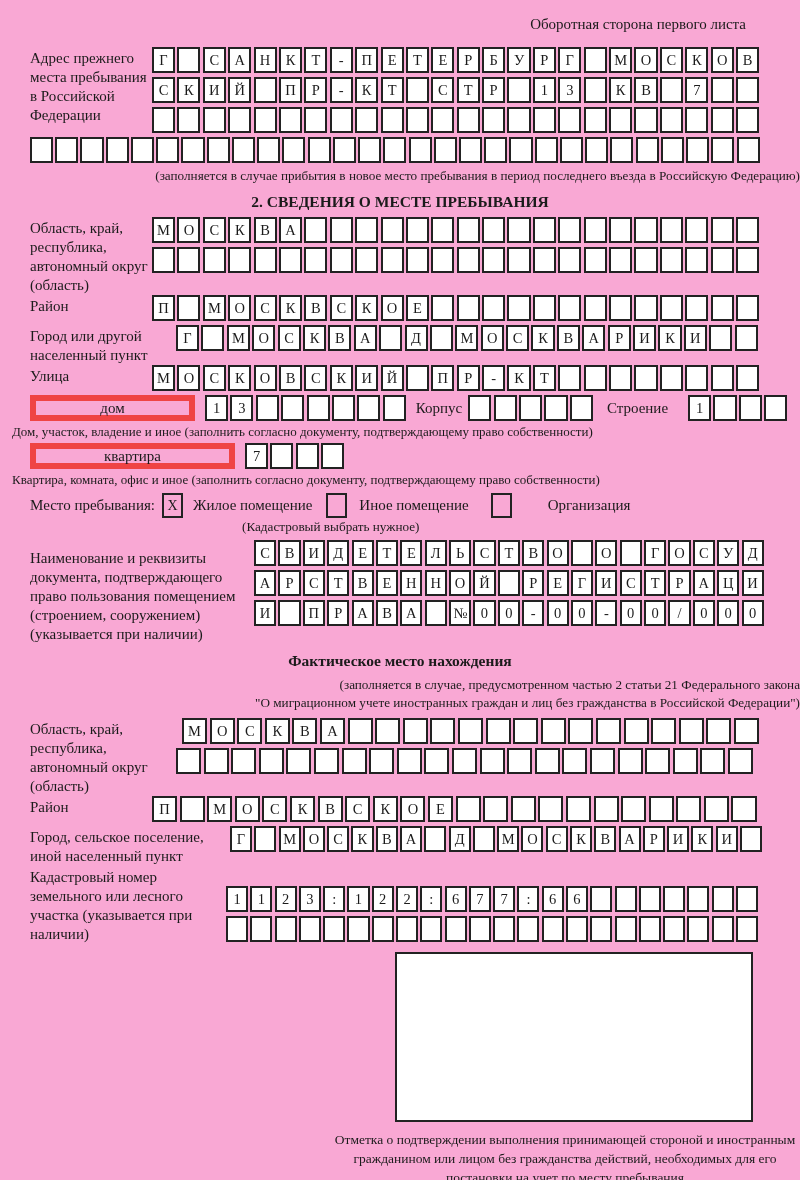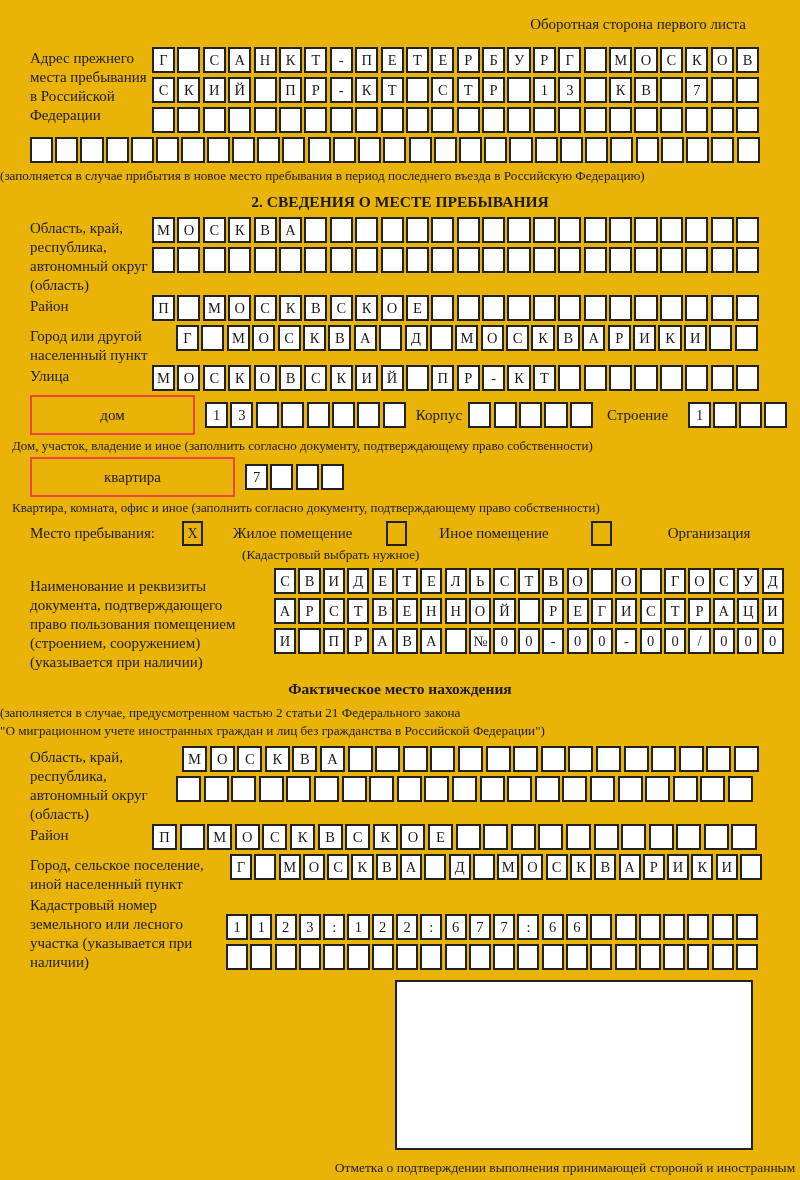--- a/index.html
+++ b/index.html
@@ -1,18 +1,18 @@
 <!DOCTYPE html>
 <html><head>
 <meta charset="utf-8">
 <style>
   html,body{margin:0;padding:0;background:#fff;}
   .page{
     position:relative; width:800px; height:1180px; overflow:hidden;
-    background:#eab308; color:#1b1b1b;
+    background:#f9a8d4; color:#1b1b1b;
     font-family:"Liberation Serif","DejaVu Serif",serif;
   }
   .hdr-note{ text-align:right; padding:16px 54px 0 0; font-size:15px; }
 
   
   .cells{ display:flex; gap:var(--g,2.3px); }
   .cell{
     flex:none; width:var(--cw,23.1px); height:26px; box-sizing:border-box;
     border:2px solid #222; background:#fff;
     display:inline-flex; align-items:center; justify-content:center;
@@ -25,43 +25,43 @@
   .g-nrw{ --cw:22.1px; --g:2.2px; }
 
   .crow{ margin-bottom:4px; }
 
   .block{ display:flex; margin-left:30px; }
   .lblcol{ flex:none; width:122px; font-size:15px; line-height:19px; padding-top:2px; }
   .lblcol.w200{ width:200px; }
   .lblcol.w196{ width:196px; }
   .lblcol.w224{ width:224px;margin-top:7px; }
 
-  .cap{ font-size:13.2px; text-align:left; line-height:18px; }
+  .cap{ font-size:13.2px; text-align:right; line-height:18px; }
   .cap-left{ font-size:13px; margin-left:12px; line-height:18px; }
   .sect-title{ text-align:center; font-weight:bold; font-size:15.5px; margin:8px 0 6px 0; }
 
   .longbox{
-    flex:none; box-sizing:border-box; border:2px solid #ef4444; height:40px;
+    flex:none; box-sizing:border-box; border:6px solid #ef4444; height:26px;
     display:inline-flex; align-items:center; justify-content:center; font-size:15px;
   }
   .inline-row{ display:flex; align-items:center; margin-left:30px; }
   .inline-lbl{ font-size:15px; }
 
   .checkbox{
     flex:none; width:21px; height:25px; box-sizing:border-box; border:2px solid #222;
     display:inline-flex; align-items:center; justify-content:center; font-size:14px;
   }
 
   .stamp-box{
     margin:6px 0 8px 395px; width:358px; height:170px;
     box-sizing:border-box; border:2px solid #222; background:#fff;
   }
   .stamp-cap{ width:470px; margin-left:330px; font-size:13.5px; line-height:19px; text-align:center; }
 
-  .mt2{margin-top:2px;} .mt4{margin-top:4px;gap:20px;} .mt6{margin-top:6px;}
+  .mt2{margin-top:2px;} .mt4{margin-top:4px;} .mt6{margin-top:6px;}
   .mt8{margin-top:8px;} .mt14{margin-top:14px;}
   .ml24{margin-left:24px;} .ml30{margin-left:30px;}
 </style>
 </head>
 <body>
 
 <div class="page">
 
   <div class="hdr-note">Оборотная сторона первого листа</div>
 

